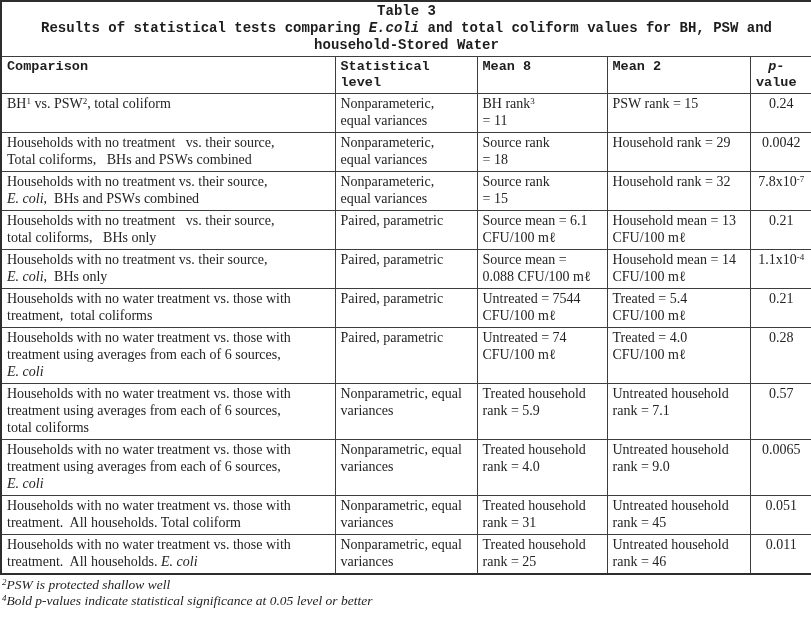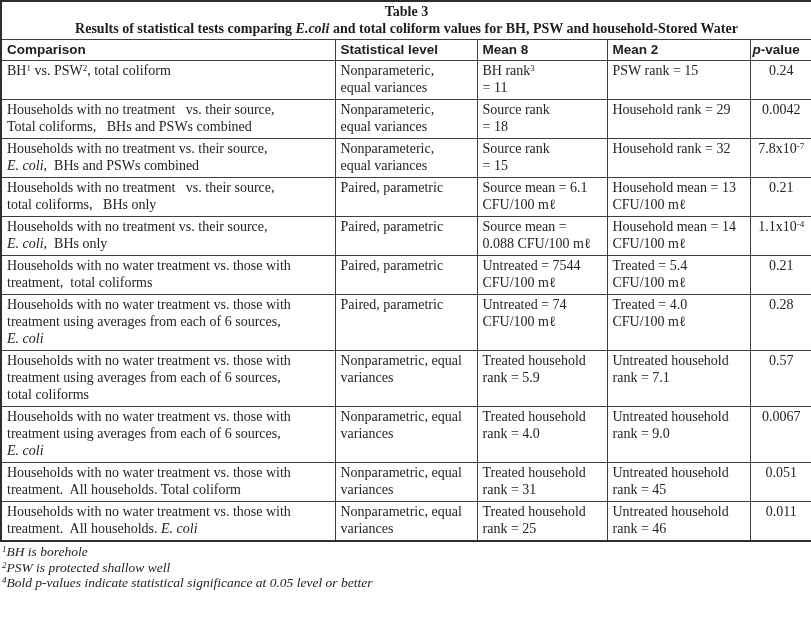--- a/index.html
+++ b/index.html
@@ -25,29 +25,29 @@
     color: #232323;
   }
   table.stats td, table.stats th {
     border: 1px solid #3d3d3d;
     vertical-align: top;
     padding: 1px 4px 3px 5px;
     overflow: hidden;
   }
   .title-cell {
     text-align: center;
-    font-family: Liberation Serif, serif;
+    font-family: Liberation Mono, monospace;
     font-weight: bold;
     font-size: 14px;
     line-height: 17px;
     padding: 1px 2px 2px 2px !important;
     color: #1d1d1d;
   }
   tr.colhead th {
-    font-family: Liberation Sans, sans-serif;
+    font-family: Liberation Mono, monospace;
     font-weight: bold;
     font-size: 13.5px;
     line-height: 16px;
     text-align: left;
     padding: 2px 4px 2px 5px;
     color: #1d1d1d;
   }
   tr.colhead th.col-pvalue { text-align: center; padding-left: 2px; padding-right: 11px; }
   td.col-pvalue { text-align: center; padding-left: 2px; padding-right: 2px; margin-top: 24px; }
   sup {
@@ -147,36 +147,35 @@
           <td class="col-method">Nonparametric, equal<br>variances</td>
           <td class="col-mean1">Treated household<br>rank = 5.9</td>
           <td class="col-mean2">Untreated household<br>rank = 7.1</td>
           <td class="col-pvalue">0.57</td>
         </tr>
         <tr>
           <td class="col-comparison">Households with no water treatment vs. those with<br>treatment using averages from each of 6 sources,<br><i>E. coli</i></td>
           <td class="col-method">Nonparametric, equal<br>variances</td>
           <td class="col-mean1">Treated household<br>rank = 4.0</td>
           <td class="col-mean2">Untreated household<br>rank = 9.0</td>
-          <td class="col-pvalue">0.0067</td>
+          <td class="col-pvalue">0.0065</td>
         </tr>
         <tr>
           <td class="col-comparison">Households with no water treatment vs. those with<br>treatment.&nbsp; All households. Total coliform</td>
           <td class="col-method">Nonparametric, equal<br>variances</td>
           <td class="col-mean1">Treated household<br>rank = 31</td>
           <td class="col-mean2">Untreated household<br>rank = 45</td>
           <td class="col-pvalue">0.051</td>
         </tr>
         <tr>
           <td class="col-comparison">Households with no water treatment vs. those with<br>treatment.&nbsp; All households. <i>E. coli</i></td>
           <td class="col-method">Nonparametric, equal<br>variances</td>
           <td class="col-mean1">Treated household<br>rank = 25</td>
           <td class="col-mean2">Untreated household<br>rank = 46</td>
           <td class="col-pvalue">0.011</td>
         </tr>
       </tbody>
   </table>
   <div class="footnotes" id="footnotes">
-      <div class="fn"><sup>1</sup>BH is borehole</div>
       <div class="fn"><sup>2</sup>PSW is protected shallow well</div>
       <div class="fn"><sup>4</sup>Bold p-values indicate statistical significance at 0.05 level or better</div>
     </div>
 </div>
 
 </body></html>

